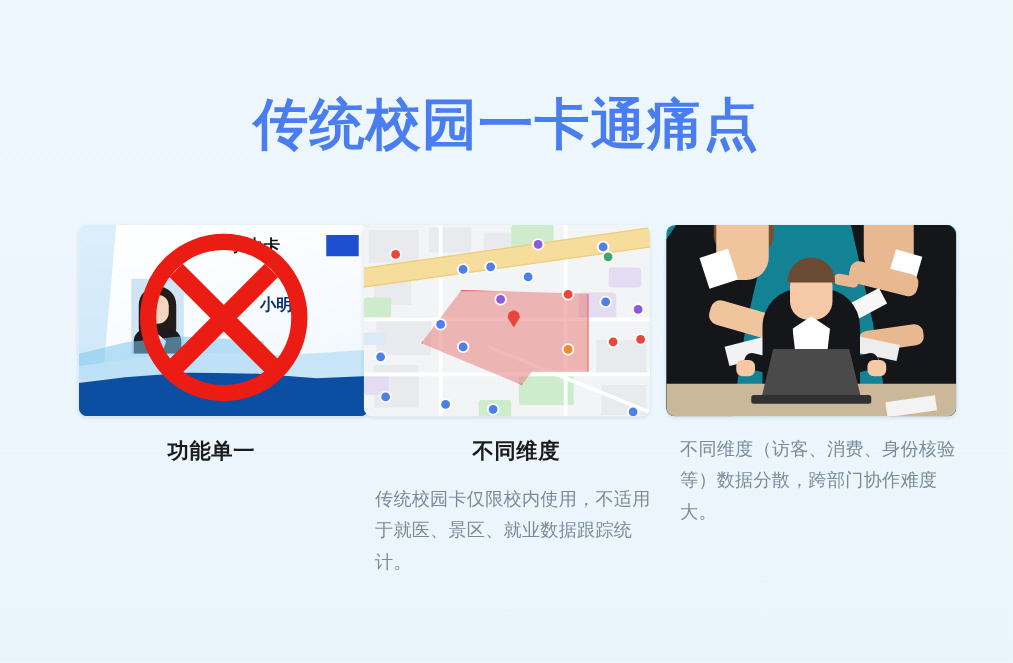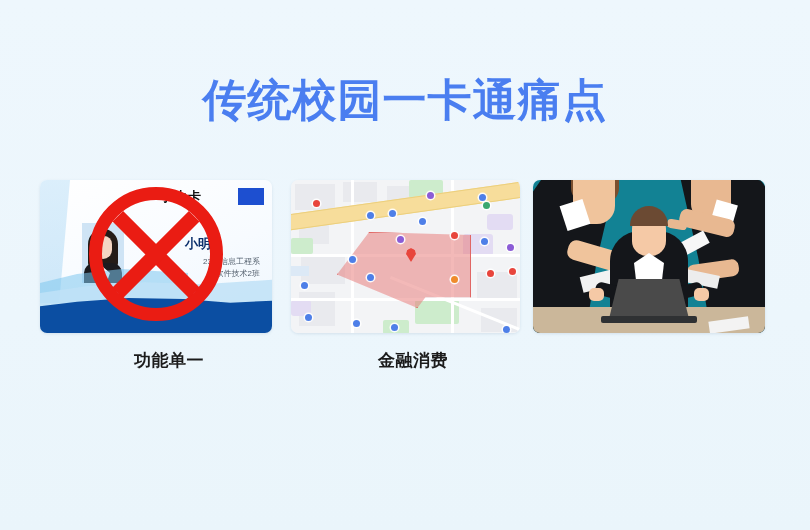--- a/index.html
+++ b/index.html
@@ -46,21 +46,21 @@
   }
   .card {
     position: absolute;
     top: 0;
     width: 232px;
     height: 153px;
     border-radius: 7px;
     overflow: hidden;
     box-shadow: 0 1px 3px rgba(40,80,120,0.12);
   }
-  .card.c1 { left: 40px; }
+  .card.c1 { left: 63px; }
   .card.c2 { left: 291px; width: 229px; }
   .card.c3 { left: 533px; }
 
   
   .idcard {
     position: absolute;
     inset: 0;
     background: linear-gradient(160deg, #ffffff 0%, #f7fbff 55%, #eef6fd 100%);
   }
   .idcard .wave-bot {
@@ -498,24 +498,20 @@
         <div class="corner-l"></div>
         <div class="blue-tab"></div>
         <div class="card-label">学生卡</div>
         <div class="photo">
           <div class="hair"></div>
           <div class="face"></div>
           <div class="body"></div>
           <div class="collar"></div>
         </div>
         <div class="stu-name">小明</div>
-        <div class="stu-dept">
-          <div>23级信息工程系</div>
-          <div>软件技术2班</div>
-        </div>
         <div class="wave-top"></div>
         <div class="wave-mid"></div>
         <div class="wave-bot"></div>
       </div>
       <div class="prohibit">
         <div class="ring"></div>
         <div class="bar a"></div>
         <div class="bar b"></div>
       </div>
     </div>
@@ -605,19 +601,21 @@
       </div>
     </div>
 
   </div>
 
   <div class="captions">
     <div class="cap k1">
       <h3>功能单一</h3>
     </div>
     <div class="cap k2">
-      <h3>金融消费</h3>
+      <h3>不同维度</h3>
+      <p>传统校园卡仅限校内使用，不适用于就医、景区、就业数据跟踪统计。</p>
     </div>
     <div class="cap k3">
+      <p>不同维度（访客、消费、身份核验等）数据分散，跨部门协作难度大。</p>
     </div>
   </div>
 
 </div>
 
 </body></html>

